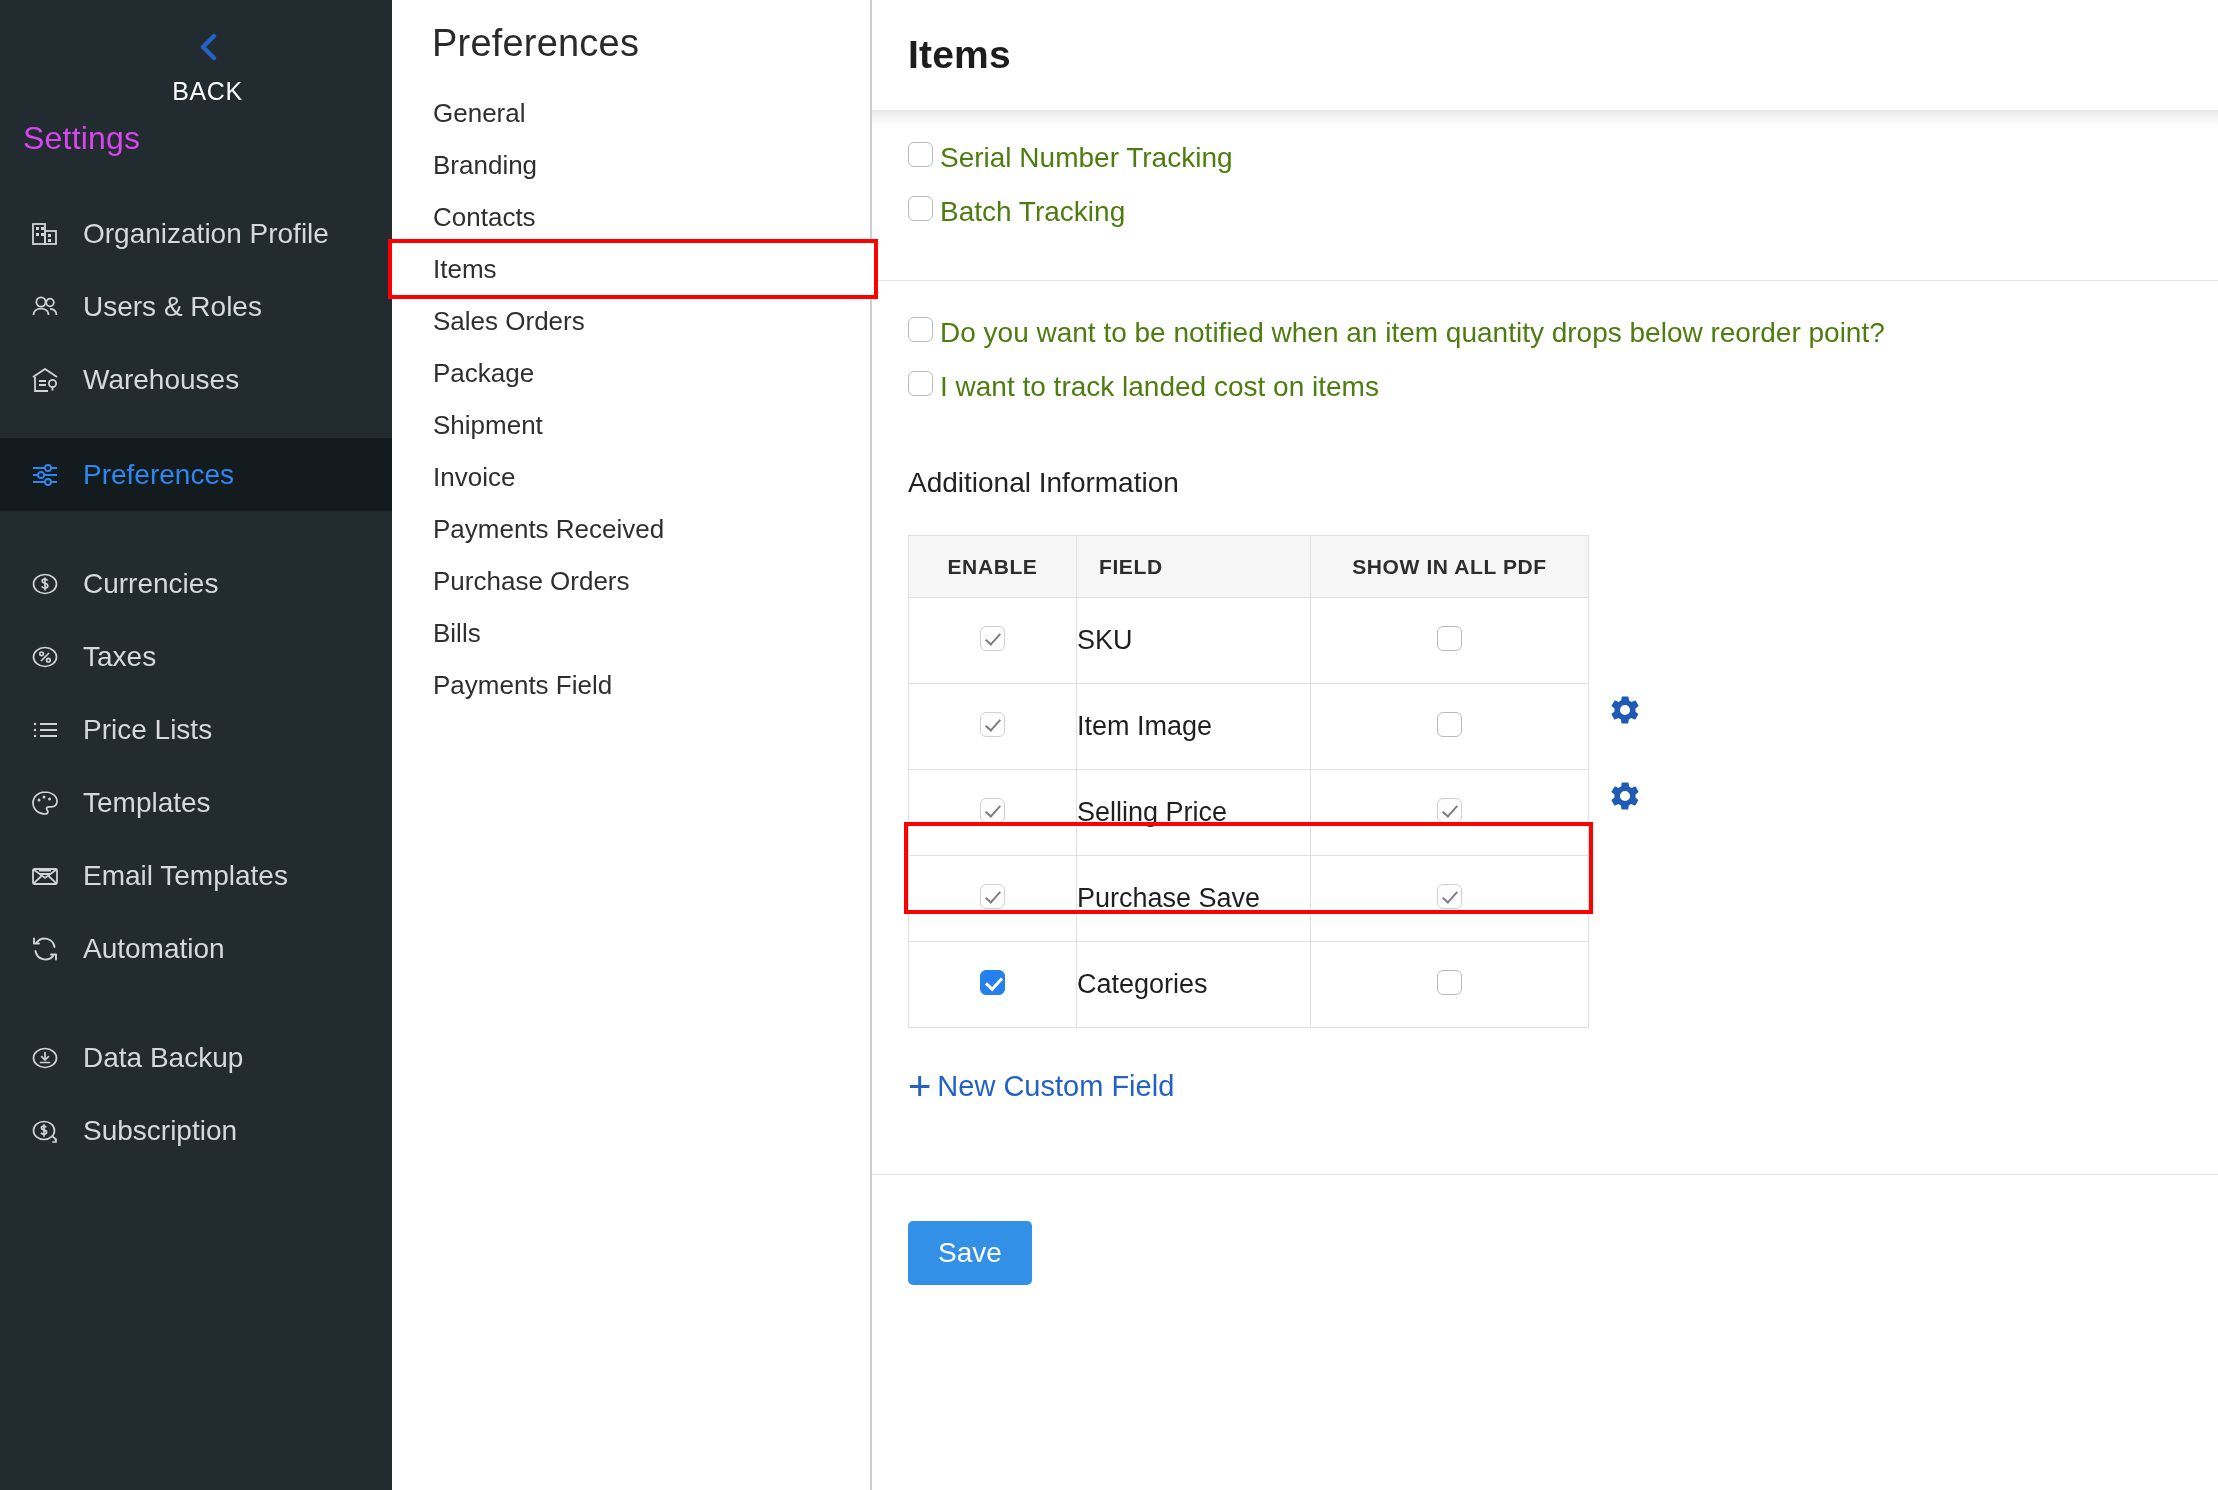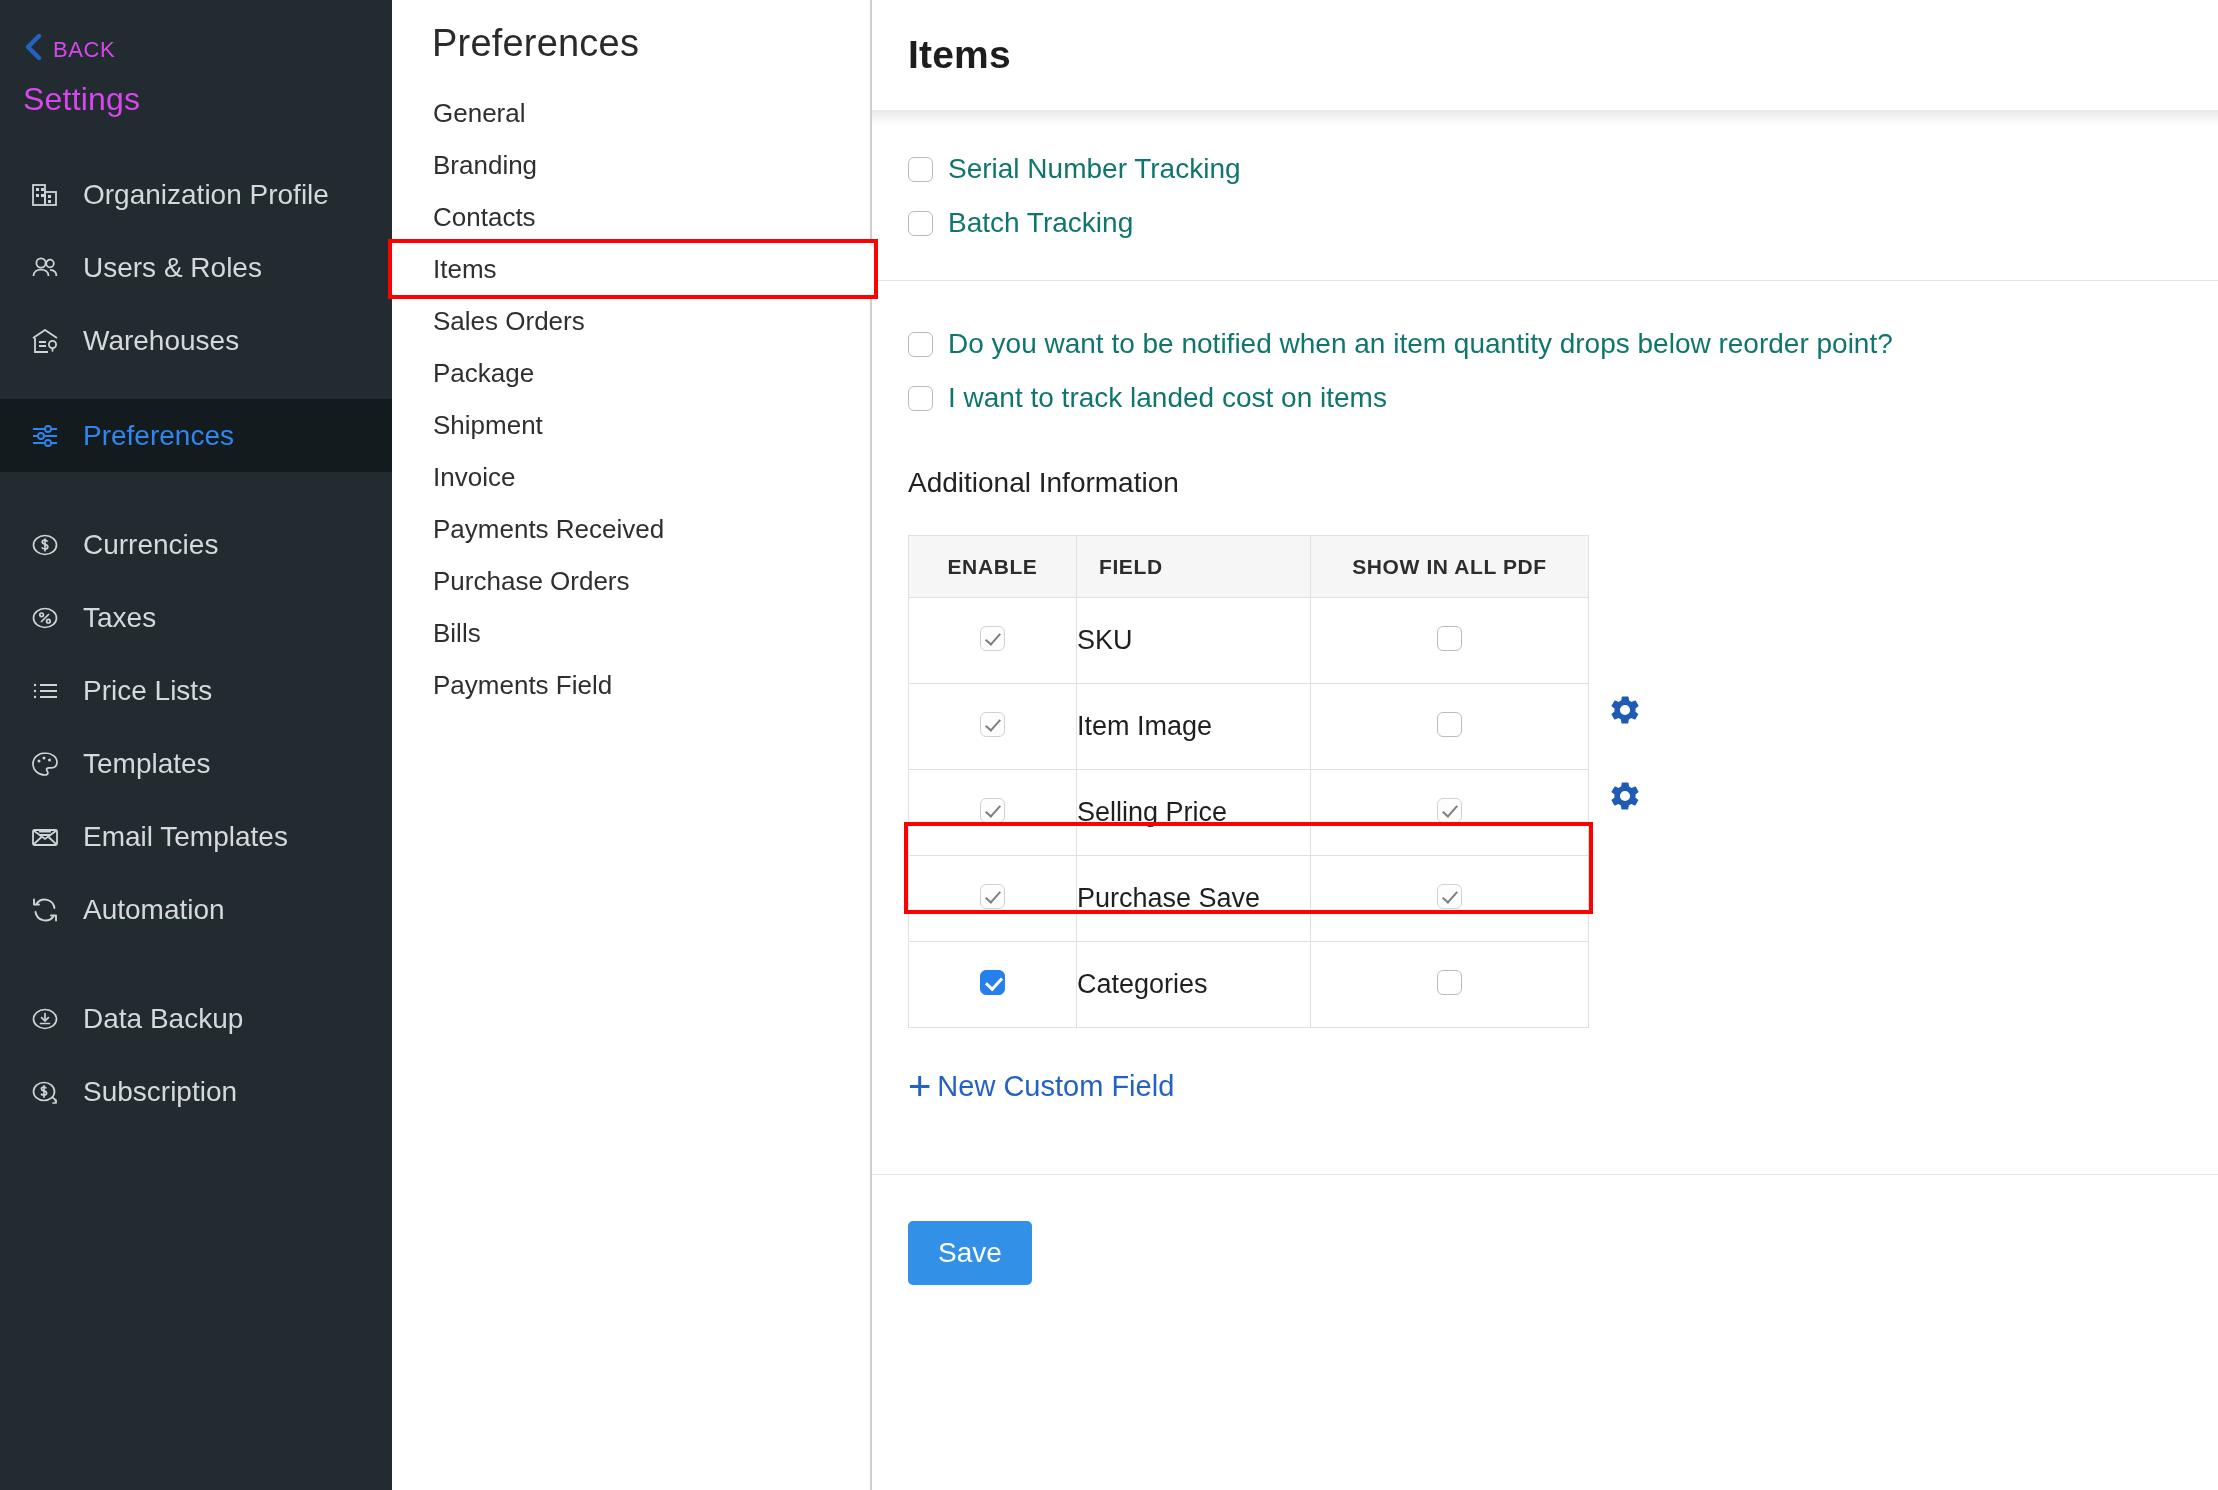--- a/index.html
+++ b/index.html
@@ -15,23 +15,24 @@
   .sidebar {
     width: 392px; height: 1490px;
     background: #222b30;
     flex: 0 0 392px;
     position: relative;
     color: #d9dde0;
   }
   .back-link {
     display: flex; align-items: center; gap: 10px;
     padding: 33px 0 0 23px;
-    color: #d946ef; font-size: 22px; font-weight: 500;
+    color: #ffffff; font-size: 25px; font-weight: 500;
     letter-spacing: .6px;
     cursor: pointer;
+    flex-direction: column;
   }
   .back-chevron { display:block; }
   .settings-title {
     padding: 14px 0 0 23px;
     font-size: 32px; font-weight: 400; color: #d946ef;
     letter-spacing: .2px;
   }
   .nav-group { margin-top: 40px; }
   .nav-group.g2 { margin-top: 22px; }
   .nav-group.g3 { margin-top: 36px; }
@@ -84,23 +85,23 @@
     font-size: 39px; font-weight: 700; color: #1d1d1d; letter-spacing: .2px;
   }
   .scroll-shadow {
     position: absolute; top: 110px; left: 0; right: 0; height: 16px;
     background: linear-gradient(to bottom, #e8e8e8 0%, #f3f3f3 45%, #ffffff 100%);
     overflow: hidden;
   }
 
   .content { padding: 0 0 0 36px; }
   .chk-row {
-    display: flex; align-items: center; gap: 15px;
+    display: flex; gap: 7px;
     margin-top: 0; height: 54px;
-    font-size: 28px; color: #0f766e;
+    font-size: 28px; color: #4d7c0f;
     cursor: pointer;
   }
   .chk-row.first { margin-top: 32px; }
 
   
   .cb {
     width: 25px; height: 25px; flex: 0 0 25px;
     border: 1.6px solid #b8bcbf; border-radius: 6px;
     background: #fff; position: relative;
     display: inline-block;

